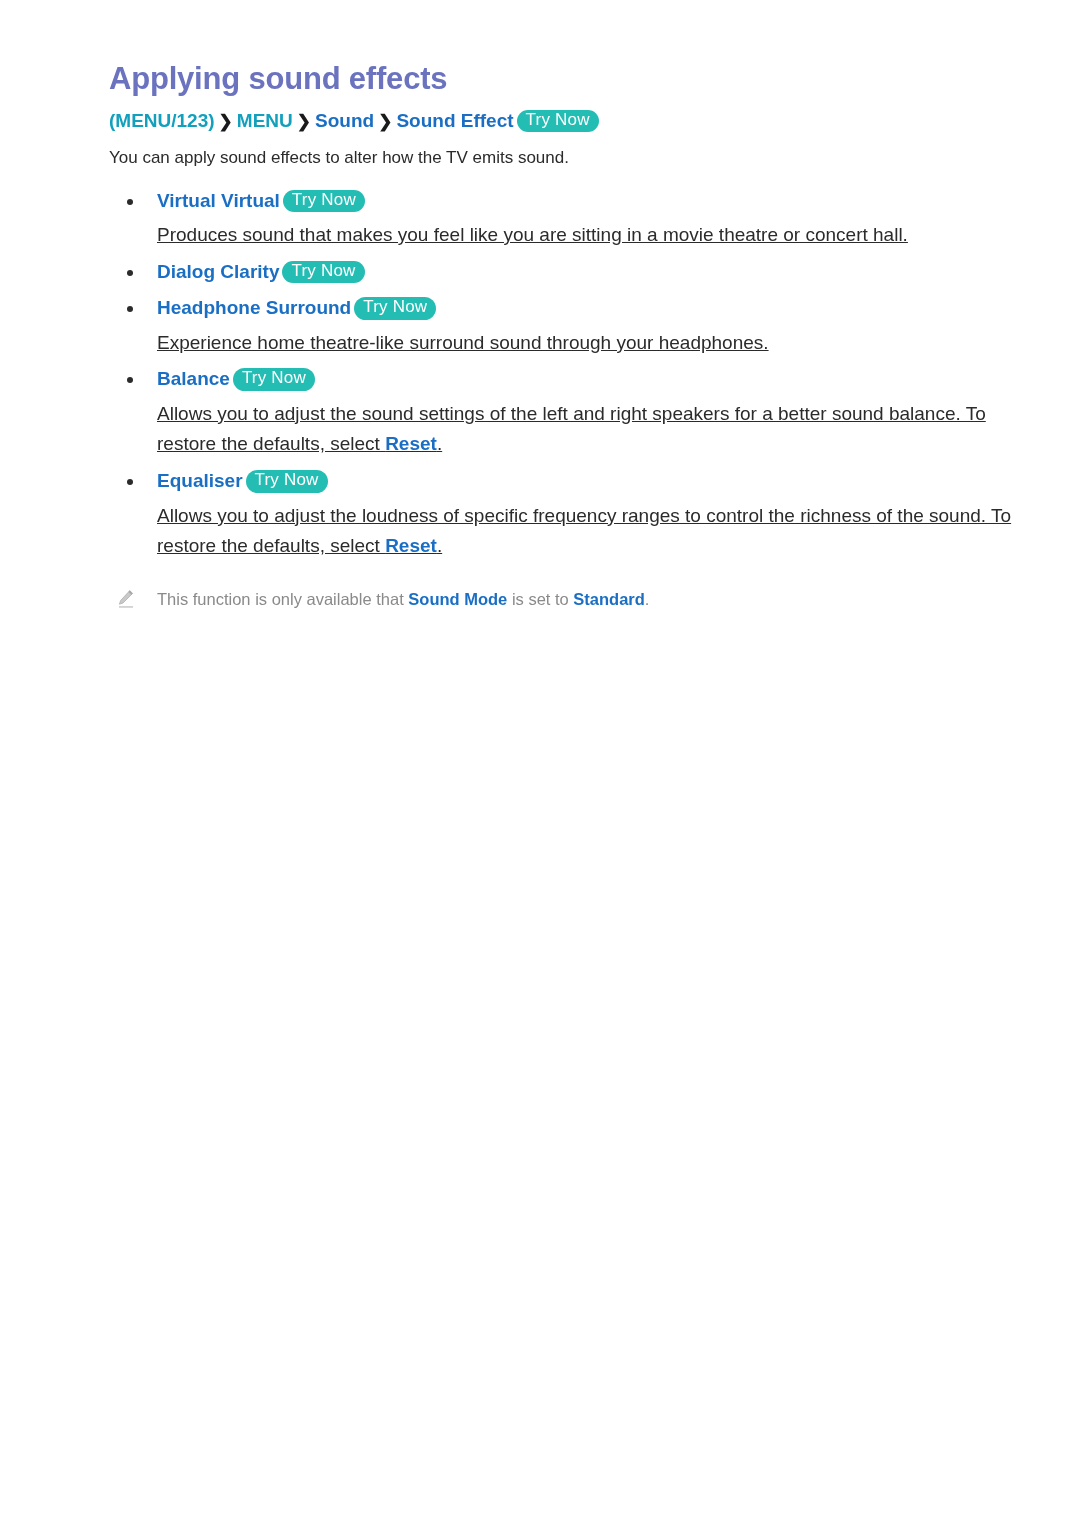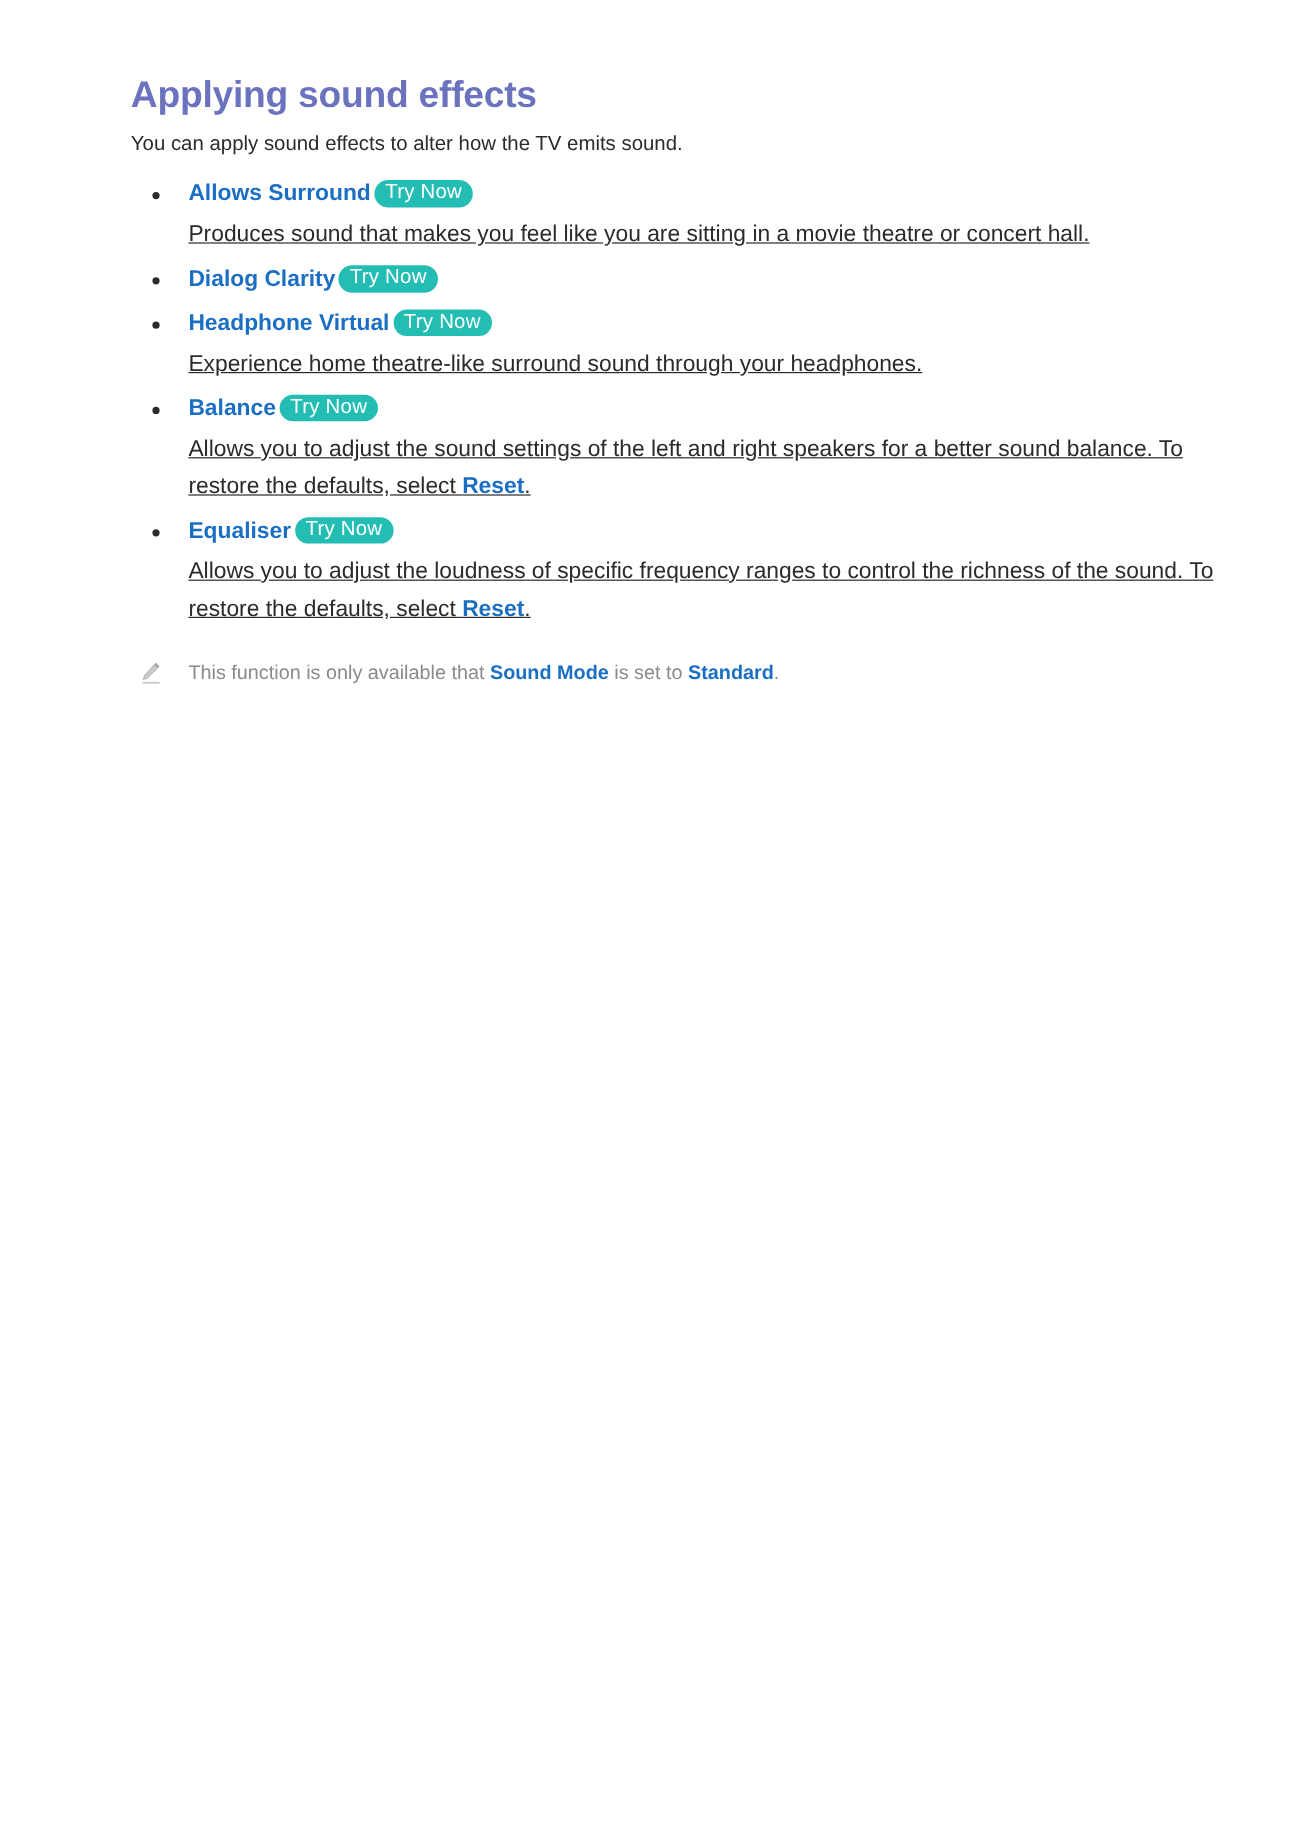--- a/index.html
+++ b/index.html
@@ -150,41 +150,44 @@
     font-weight: bold;
   }
 </style>
 </head>
 <body>
 
 <div class="page">
 
   <h1 class="page-title">Applying sound effects</h1>
 
+  <div class="breadcrumb">
+    <span class="paren">(</span><span class="bc-key">MENU/123</span><span class="paren">)</span><span class="bc-sep">❯</span><span class="bc-menu">MENU</span><span class="bc-sep">❯</span><span class="bc-item">Sound</span><span class="bc-sep">❯</span><span class="bc-item">Sound Effect</span><span class="trynow">Try Now</span>
+  </div>
 
   <p class="intro">You can apply sound effects to alter how the TV emits sound.</p>
 
   <ul class="bullet-list">
 
     <li class="bullet-item">
       <div class="bullet-head">
-        <span class="bullet-dot"></span><span>Allows Surround</span><span class="trynow">Try Now</span>
+        <span class="bullet-dot"></span><span>Virtual Virtual</span><span class="trynow">Try Now</span>
       </div>
       <div class="bullet-desc">Produces sound that makes you feel like you are sitting in a movie theatre or concert hall.</div>
     </li>
 
     <li class="bullet-item">
       <div class="bullet-head">
         <span class="bullet-dot"></span><span>Dialog Clarity</span><span class="trynow">Try Now</span>
       </div>
     </li>
 
     <li class="bullet-item">
       <div class="bullet-head">
-        <span class="bullet-dot"></span><span>Headphone Virtual</span><span class="trynow">Try Now</span>
+        <span class="bullet-dot"></span><span>Headphone Surround</span><span class="trynow">Try Now</span>
       </div>
       <div class="bullet-desc">Experience home theatre-like surround sound through your headphones.</div>
     </li>
 
     <li class="bullet-item">
       <div class="bullet-head">
         <span class="bullet-dot"></span><span>Balance</span><span class="trynow">Try Now</span>
       </div>
       <div class="bullet-desc"><span>Allows you to adjust the sound settings of the left and right speakers for a better sound balance. To restore the defaults, select </span><span class="inline-blue">Reset</span><span>.</span></div>
     </li>

